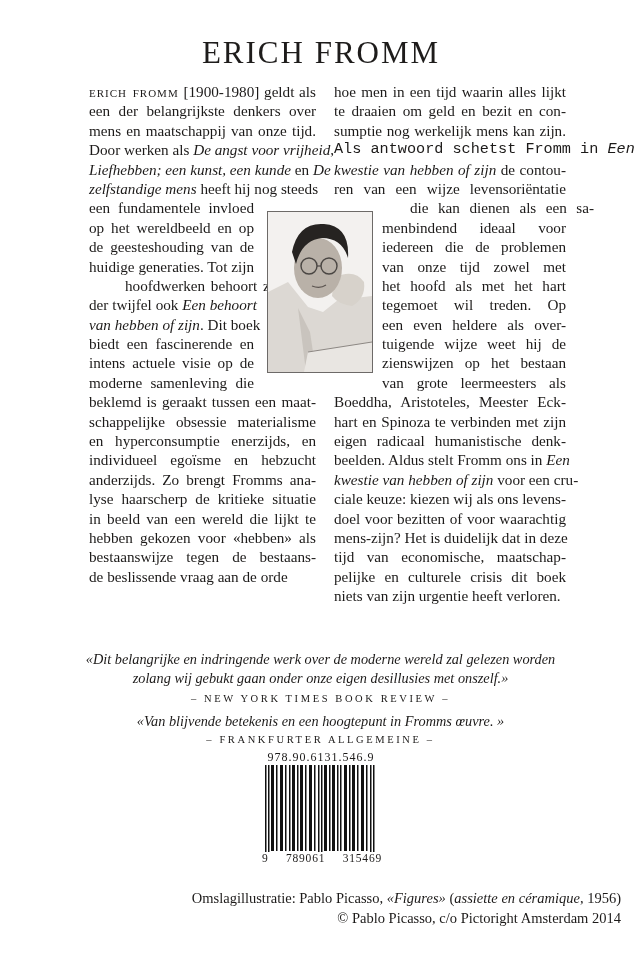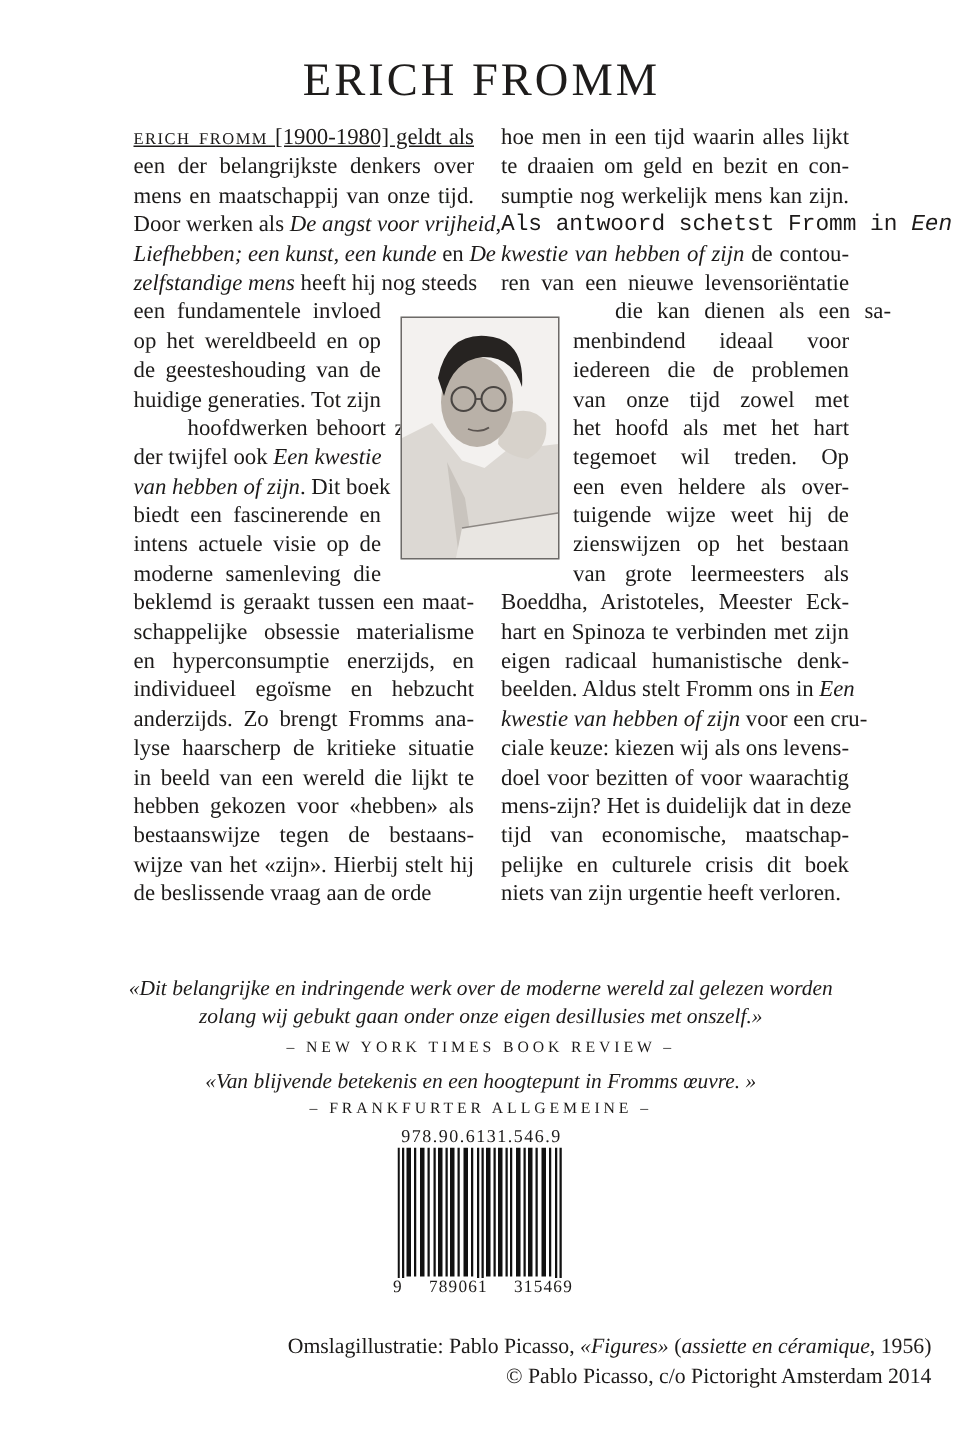--- a/index.html
+++ b/index.html
@@ -29,55 +29,54 @@
 </style>
 </head>
 <body>
 
 <div class="bar left"></div>
 <div class="bar right"></div>
 
 <h1 class="title" style="margin:0;">ERICH FROMM</h1>
 
 <div class="col col1">
-    <span class="ln" style="width: 100%; text-decoration: underline;"><span class="sc">erich fromm</span><span> [1900-1980] geldt als</span></span>
+    <span class="ln" style="width: 100%;"><span class="sc">erich fromm</span><span> [1900-1980] geldt als</span></span>
     <span class="ln" style="width: 100%;"><span>een der belangrijkste denkers over</span></span>
     <span class="ln" style="width: 100%;"><span>mens en maatschappij van onze tijd.</span></span>
     <span class="ln" style="width: 100%;"><span>Door werken als </span><i>De angst voor vrijheid</i><span>,</span></span>
     <span class="ln" style="width: 100%;"><i>Liefhebben; een kunst, een kunde</i><span> en </span><i>De</i></span>
     <span class="ln" style="width: 100%;"><i>zelfstandige mens</i><span> heeft hij nog steeds</span></span>
     <span class="ln" style="width: 165px;"><span>een fundamentele invloed</span></span>
     <span class="ln" style="width: 165px;"><span>op het wereldbeeld en op</span></span>
     <span class="ln" style="width: 165px;"><span>de geesteshouding van de</span></span>
     <span class="ln" style="width: 165px;"><span>huidige generaties. Tot zijn</span></span>
     <span class="ln" style="width: 165px; margin-left: 36px;"><span>hoofdwerken behoort zon-</span></span>
-    <span class="ln" style="width: 165px;"><span>der twijfel ook </span><i>Een kwestie</i></span>
+    <span class="ln" style="width: 165px;"><span>der twijfel ook </span><i>Een behoort</i></span>
     <span class="ln" style="width: 165px;"><i>van hebben of zijn</i><span>. Dit boek</span></span>
     <span class="ln" style="width: 165px;"><span>biedt een fascinerende en</span></span>
     <span class="ln" style="width: 165px;"><span>intens actuele visie op de</span></span>
     <span class="ln" style="width: 165px;"><span>moderne samenleving die</span></span>
     <span class="ln" style="width: 100%;"><span>beklemd is geraakt tussen een maat-</span></span>
     <span class="ln" style="width: 100%;"><span>schappelijke obsessie materialisme</span></span>
     <span class="ln" style="width: 100%;"><span>en hyperconsumptie enerzijds, en</span></span>
     <span class="ln" style="width: 100%;"><span>individueel egoïsme en hebzucht</span></span>
     <span class="ln" style="width: 100%;"><span>anderzijds. Zo brengt Fromms ana-</span></span>
     <span class="ln" style="width: 100%;"><span>lyse haarscherp de kritieke situatie</span></span>
     <span class="ln" style="width: 100%;"><span>in beeld van een wereld die lijkt te</span></span>
     <span class="ln" style="width: 100%;"><span>hebben gekozen voor «hebben» als</span></span>
     <span class="ln" style="width: 100%;"><span>bestaanswijze tegen de bestaans-</span></span>
-    <span class="ln" style="width: 100%;"><span>wijze van het «zijn». Hierbij stelt hij</span></span>
     <span class="ln last" style="width: 100%;"><span>de beslissende vraag aan de orde</span></span>
   </div>
 <div class="col col2">
     <span class="ln" style="width: 100%;"><span>hoe men in een tijd waarin alles lijkt</span></span>
     <span class="ln" style="width: 100%;"><span>te draaien om geld en bezit en con-</span></span>
     <span class="ln" style="width: 100%;"><span>sumptie nog werkelijk mens kan zijn.</span></span>
     <span class="ln" style="width: 100%; font-family: Liberation Mono, monospace;"><span>Als antwoord schetst Fromm in </span><i>Een</i></span>
     <span class="ln" style="width: 100%;"><i>kwestie van hebben of zijn</i><span> de contou-</span></span>
-    <span class="ln" style="width: 100%;"><span>ren van een nieuwe levensoriëntatie</span></span>
+    <span class="ln" style="width: 100%;"><span>ren van een wijze levensoriëntatie</span></span>
     <span class="ln" style="margin-left: 76px; width: 184px;"><span>die kan dienen als een sa-</span></span>
     <span class="ln" style="margin-left: 48px; width: 184px;"><span>menbindend ideaal voor</span></span>
     <span class="ln" style="margin-left: 48px; width: 184px;"><span>iedereen die de problemen</span></span>
     <span class="ln" style="margin-left: 48px; width: 184px;"><span>van onze tijd zowel met</span></span>
     <span class="ln" style="margin-left: 48px; width: 184px;"><span>het hoofd als met het hart</span></span>
     <span class="ln" style="margin-left: 48px; width: 184px;"><span>tegemoet wil treden. Op</span></span>
     <span class="ln" style="margin-left: 48px; width: 184px;"><span>een even heldere als over-</span></span>
     <span class="ln" style="margin-left: 48px; width: 184px;"><span>tuigende wijze weet hij de</span></span>
     <span class="ln" style="margin-left: 48px; width: 184px;"><span>zienswijzen op het bestaan</span></span>
     <span class="ln" style="margin-left: 48px; width: 184px;"><span>van grote leermeesters als</span></span>

